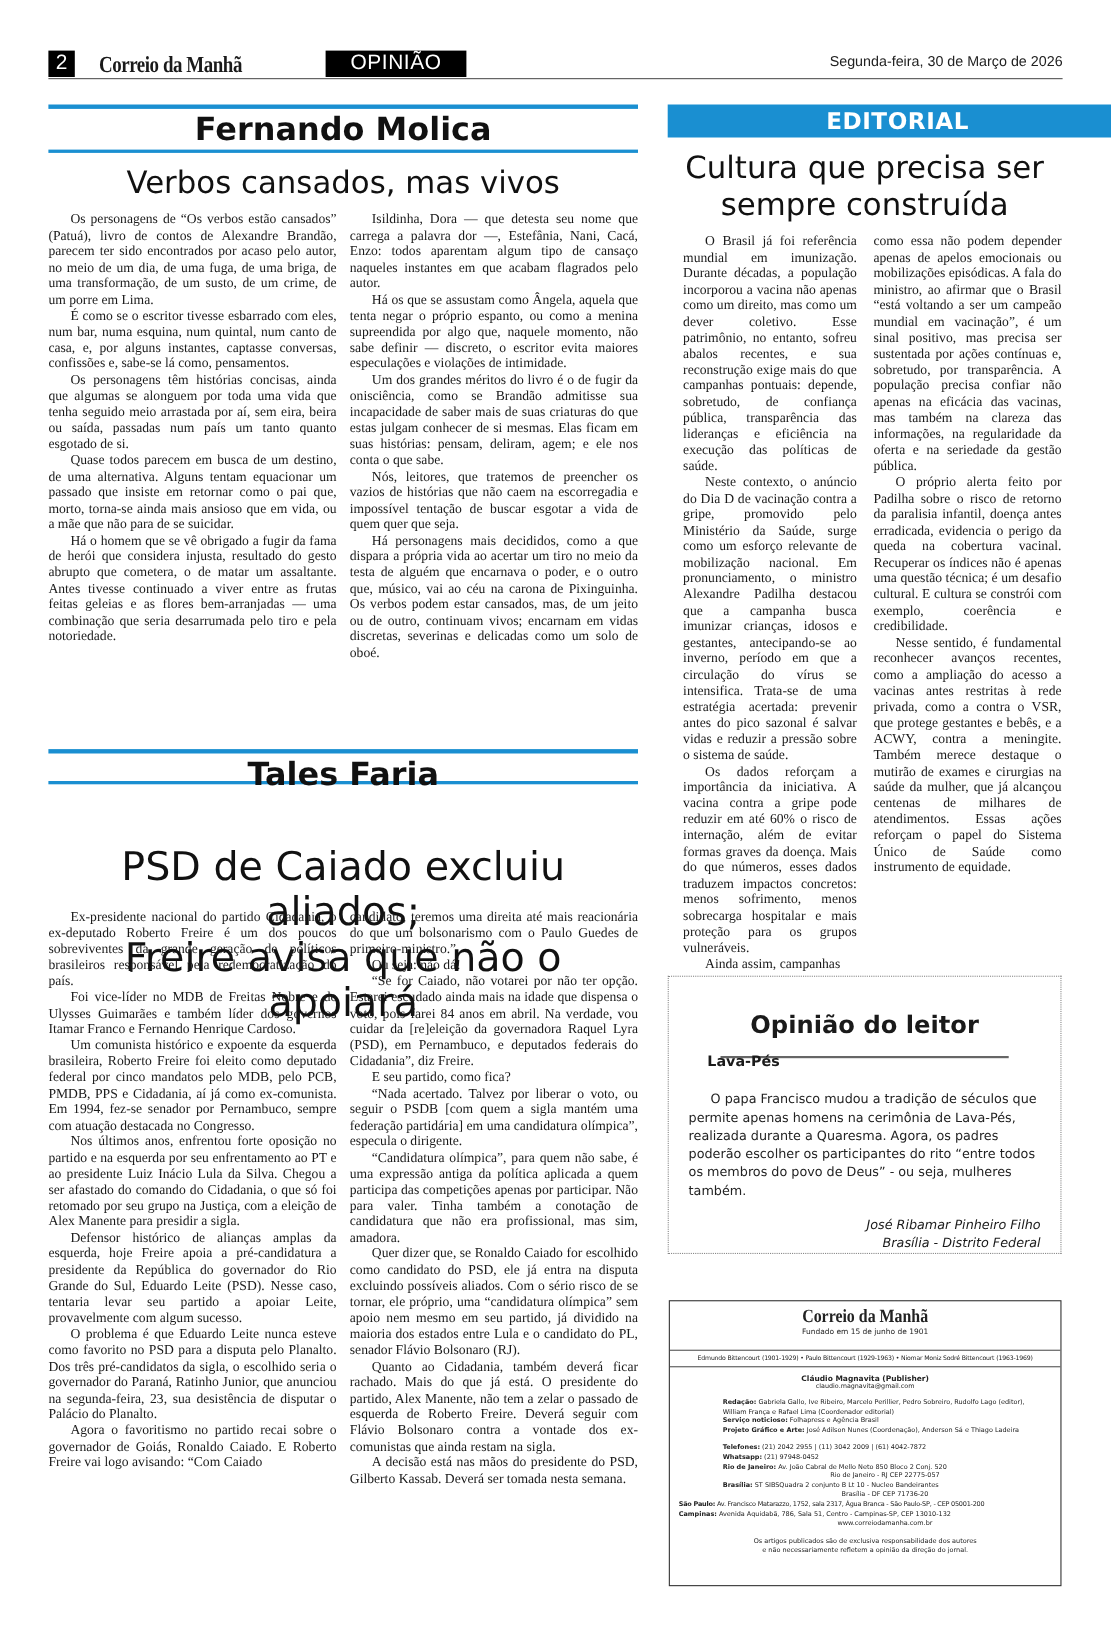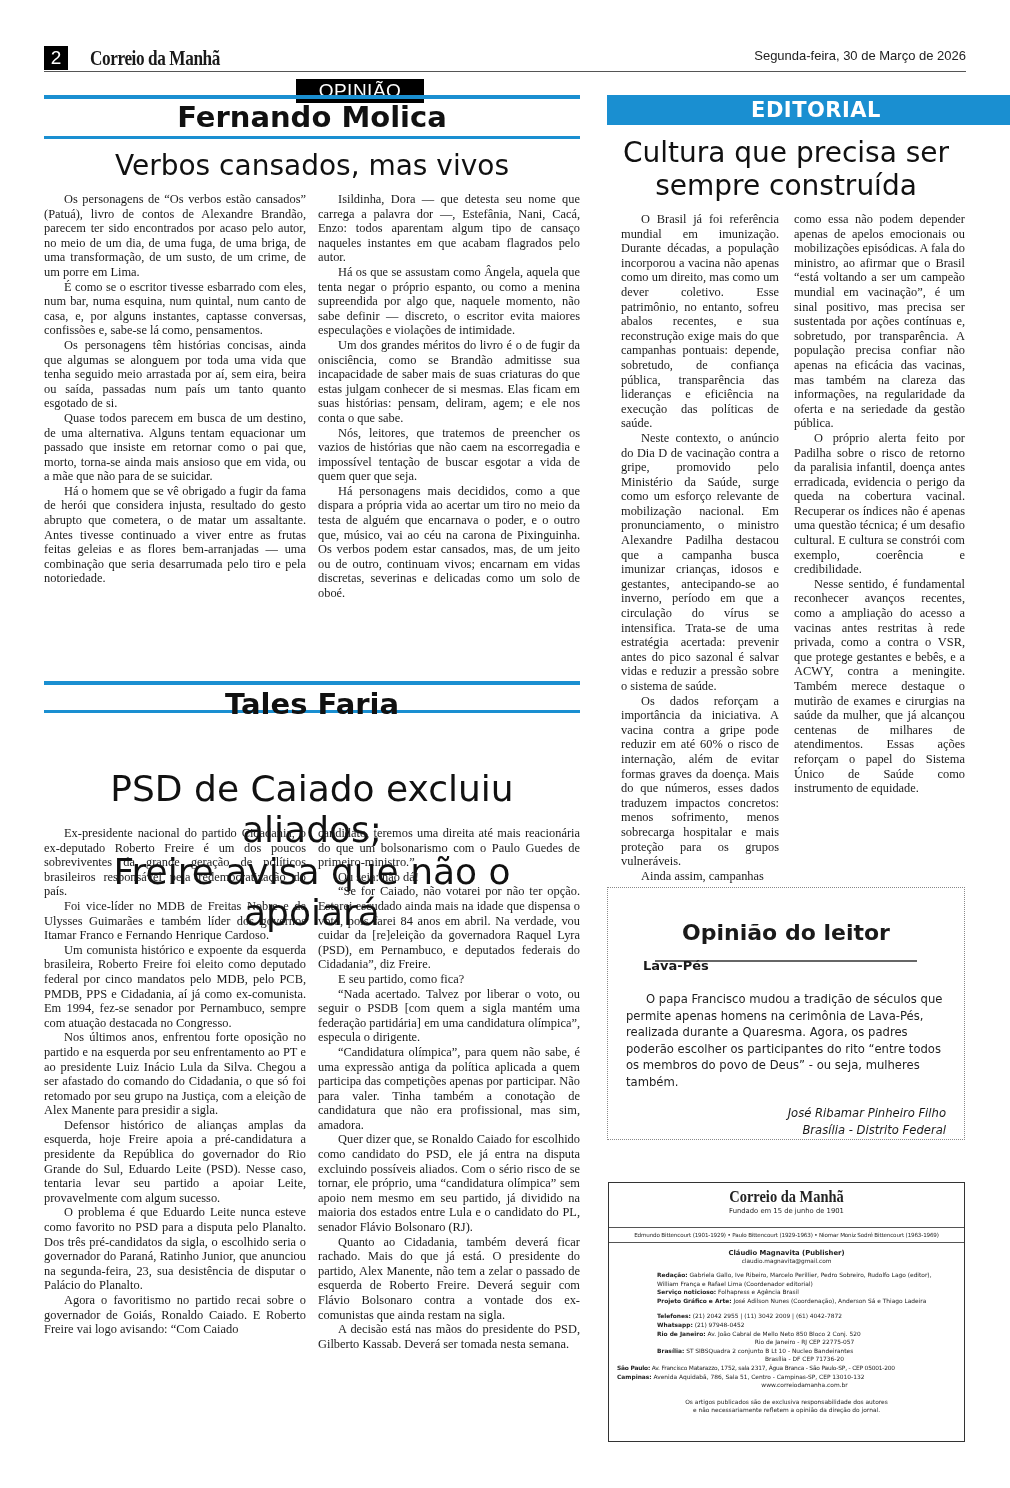--- a/index.html
+++ b/index.html
@@ -3,21 +3,21 @@
 <meta charset="utf-8">
 <style>
   * { box-sizing: border-box; margin: 0; padding: 0; }
   html, body { width: 1010px; height: 1488px; background: #ffffff; overflow: hidden; }
   body { position: relative; font-family: "DejaVu Serif", serif; color: #1a1a1a; }
 
   
   .topbar { position: absolute; left: 44px; top: 46px; width: 922px; height: 26px; border-bottom: 1.5px solid #555; }
   .pagenum { position: absolute; left: 0; top: 0; width: 24px; height: 24px; background: #000; color: #fff; font-family: "Liberation Sans", sans-serif; font-size: 19px; text-align: center; line-height: 24px; }
   .masthead { position: absolute; left: 46px; top: 0; font-family: "Liberation Serif", serif; font-weight: bold; font-size: 21px; line-height: 24px; letter-spacing: -0.5px; transform: scaleX(0.82); transform-origin: left center; }
-  .section-tag { position: absolute; left: 252px; top: 0; width: 128px; height: 24px; background: #000; color: #fff; font-family: "Liberation Sans", sans-serif; font-size: 19px; line-height: 24px; text-align: center; letter-spacing: 0.5px; margin-top: 33px; }
+  .section-tag { position: absolute; left: 252px; top: 0; width: 128px; height: 24px; background: #000; color: #fff; font-family: "Liberation Sans", sans-serif; font-size: 19px; line-height: 24px; text-align: center; letter-spacing: 0.5px; }
   .dateline { position: absolute; right: 0; top: 2px; font-family: "Liberation Sans", sans-serif; font-size: 13px; color: #222; }
 
   
   .colhead { position: absolute; border-top: 4px solid #1a8fd1; border-bottom: 3px solid #1a8fd1; text-align: center; font-family: "DejaVu Sans", sans-serif; font-weight: bold; color: #111; }
   .headline { position: absolute; text-align: center; font-family: "DejaVu Sans", sans-serif; color: #111; line-height: 1.15; }
 
   .body-text { position: absolute; font-family: "Liberation Serif", serif; font-size: 12.4px; line-height: 14.6px; text-align: justify; hyphens: auto; color: #1a1a1a; }
   .body-text p { text-indent: 20px; }
 
   

